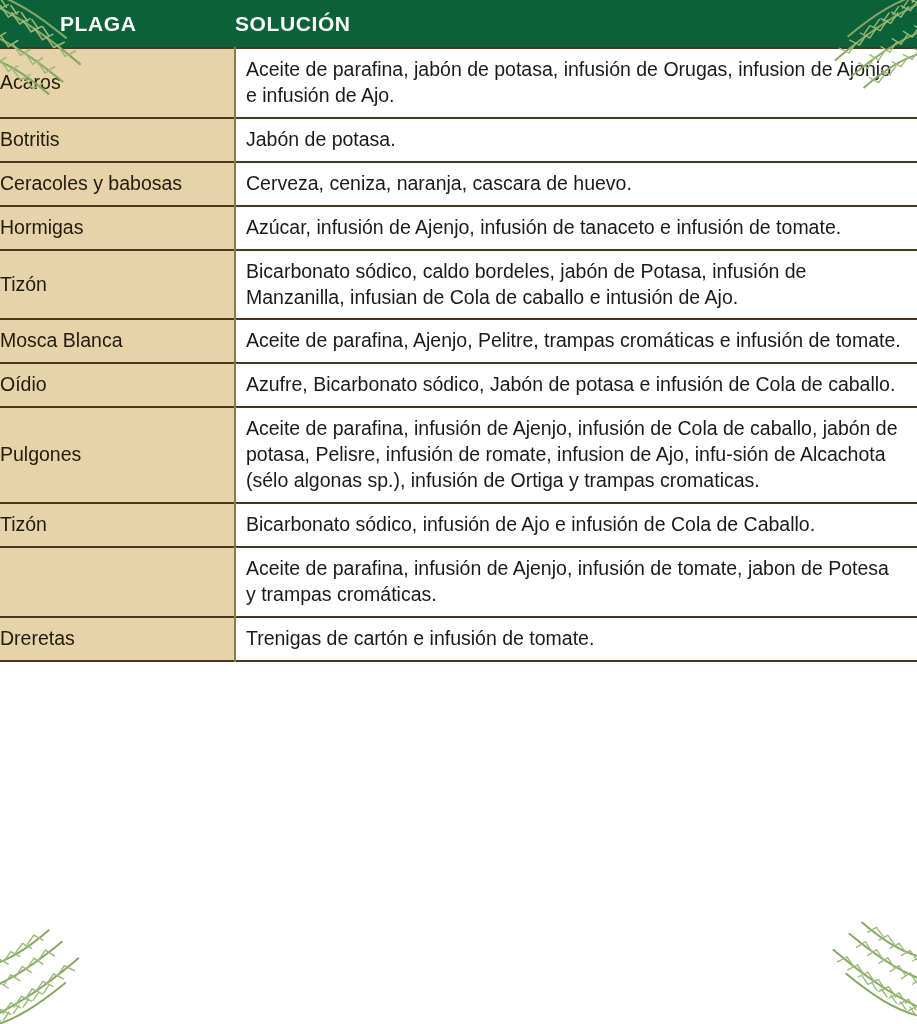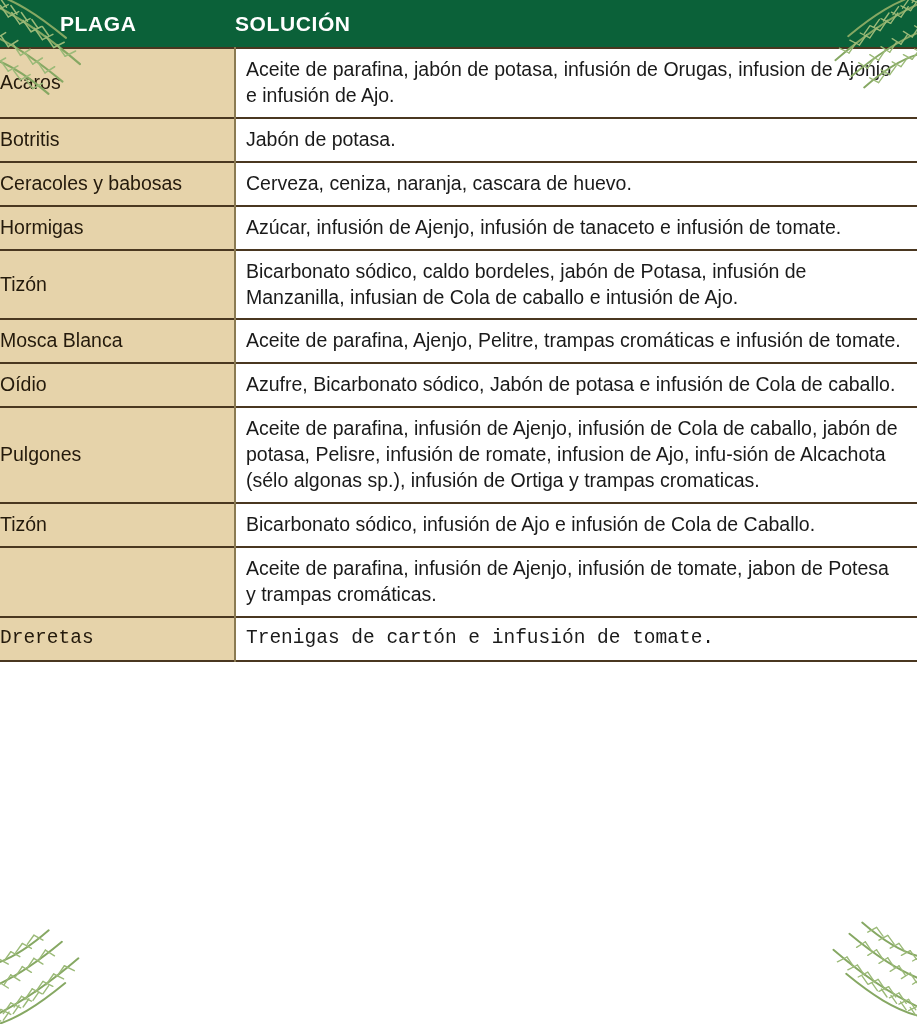--- a/index.html
+++ b/index.html
@@ -55,21 +55,20 @@
     text-align: left;
     padding-left: 0;
   }
 
   
   tbody tr {
     border-top: 2px solid #4a3720;
   }
   tbody tr:last-child {
     border-bottom: 2px solid #4a3720;
-    font-family: Liberation Mono, monospace;
   }
 
   td {
     padding: 0;
     vertical-align: middle;
     font-size: 19.5px;
     color: #1a1a1a;
     line-height: 1.33;
     border: none;
   }

